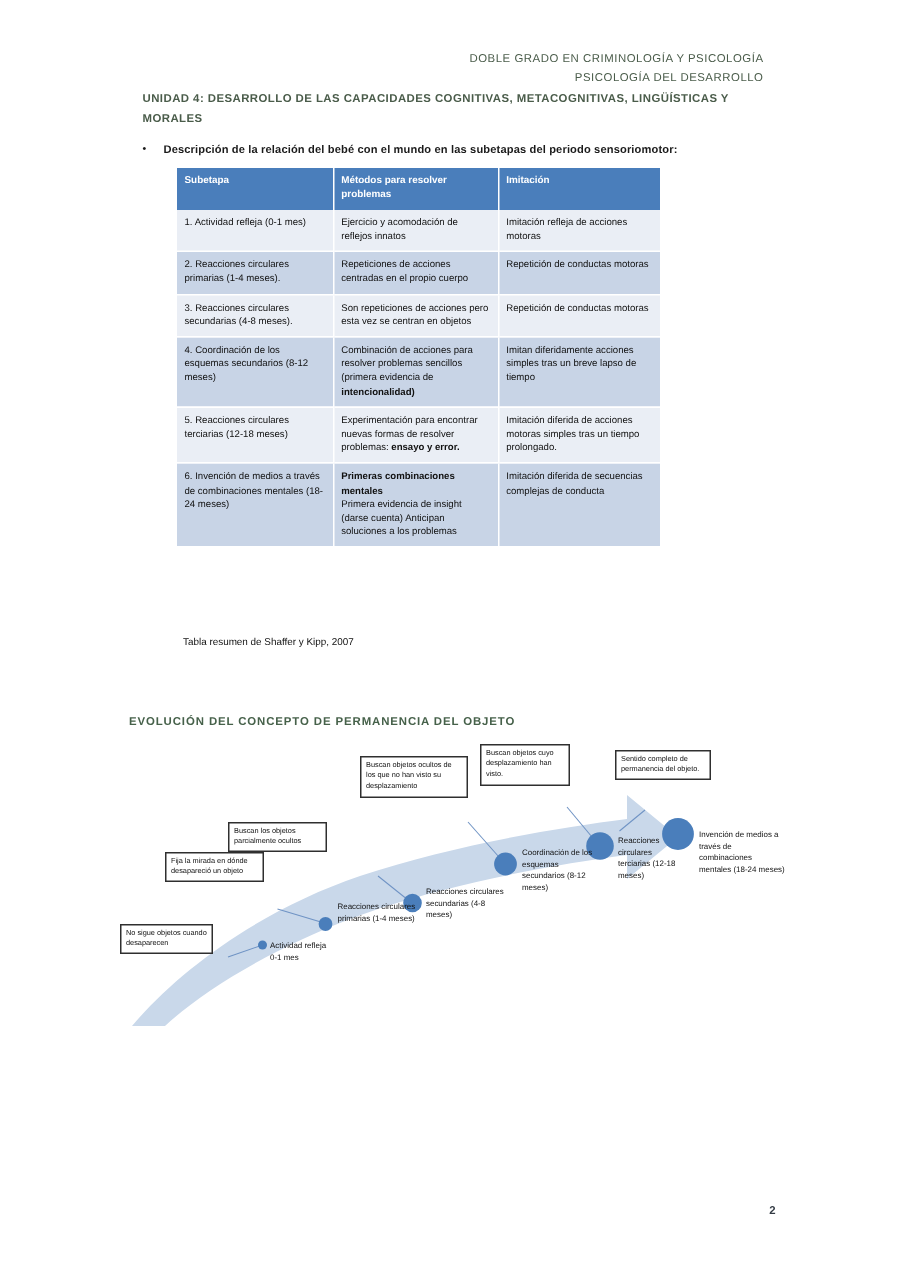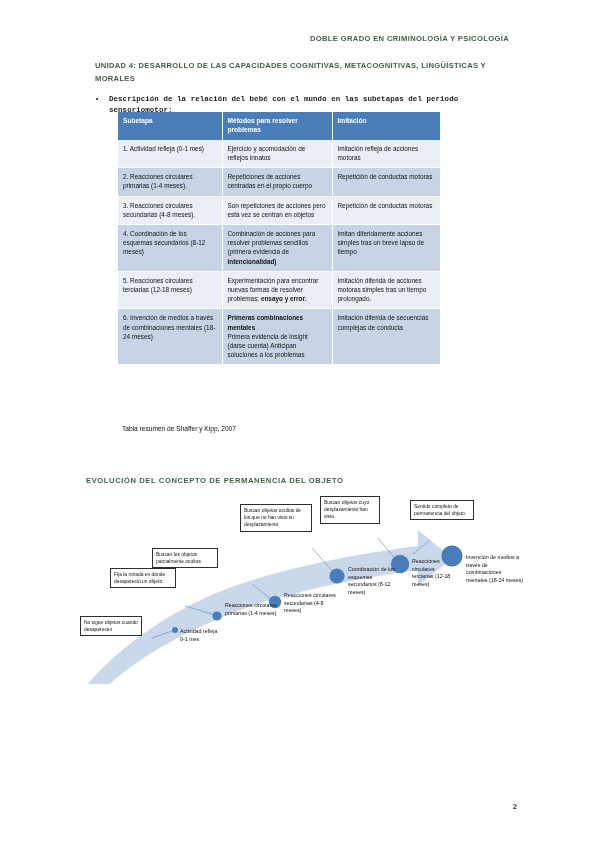--- a/index.html
+++ b/index.html
@@ -26,21 +26,21 @@
 
   
   .doc-header {
     position: absolute;
     left: 95px;
     top: 33px;
     width: 414px;
     text-align: right;
     font-size: 7.6px;
     letter-spacing: 0.35px;
-    font-weight: bold;
+    font-weight: normal;
     color: #4a5c4a;
     line-height: 12.5px;
   }
   .doc-header .line2 { display: block; }
 
   .unit-title {
     position: absolute;
     left: 95px;
     top: 60px;
     width: 414px;
@@ -57,21 +57,20 @@
     position: absolute;
     left: 95px;
     top: 94px;
     width: 420px;
     display: flex;
     align-items: flex-start;
     font-size: 7.4px;
     font-weight: bold;
     color: #1a1a1a;
     line-height: 11px;
-    font-family: Liberation Mono, monospace;
   }
   .bullet-dot {
     width: 14px;
     flex: 0 0 14px;
     text-align: left;
     font-size: 7px;
     line-height: 11px;
   }
   .bullet-text {
     flex: 1 1 auto;
@@ -180,20 +179,21 @@
     color: #333b44;
   }
 </style>
 </head>
 <body>
 
 <div class="page">
 
   <div class="doc-header">
     <span>DOBLE GRADO EN CRIMINOLOGÍA Y PSICOLOGÍA</span>
+    <span class="line2">PSICOLOGÍA DEL DESARROLLO</span>
   </div>
 
   <div class="unit-title">UNIDAD 4: DESARROLLO DE LAS CAPACIDADES COGNITIVAS, METACOGNITIVAS, LINGÜÍSTICAS Y MORALES</div>
 
   <div class="bullet-row">
     <span class="bullet-dot">•</span>
     <span class="bullet-text">Descripción de la relación del bebé con el mundo en las subetapas del periodo sensoriomotor:</span>
   </div>
 
   <table class="data-table">

